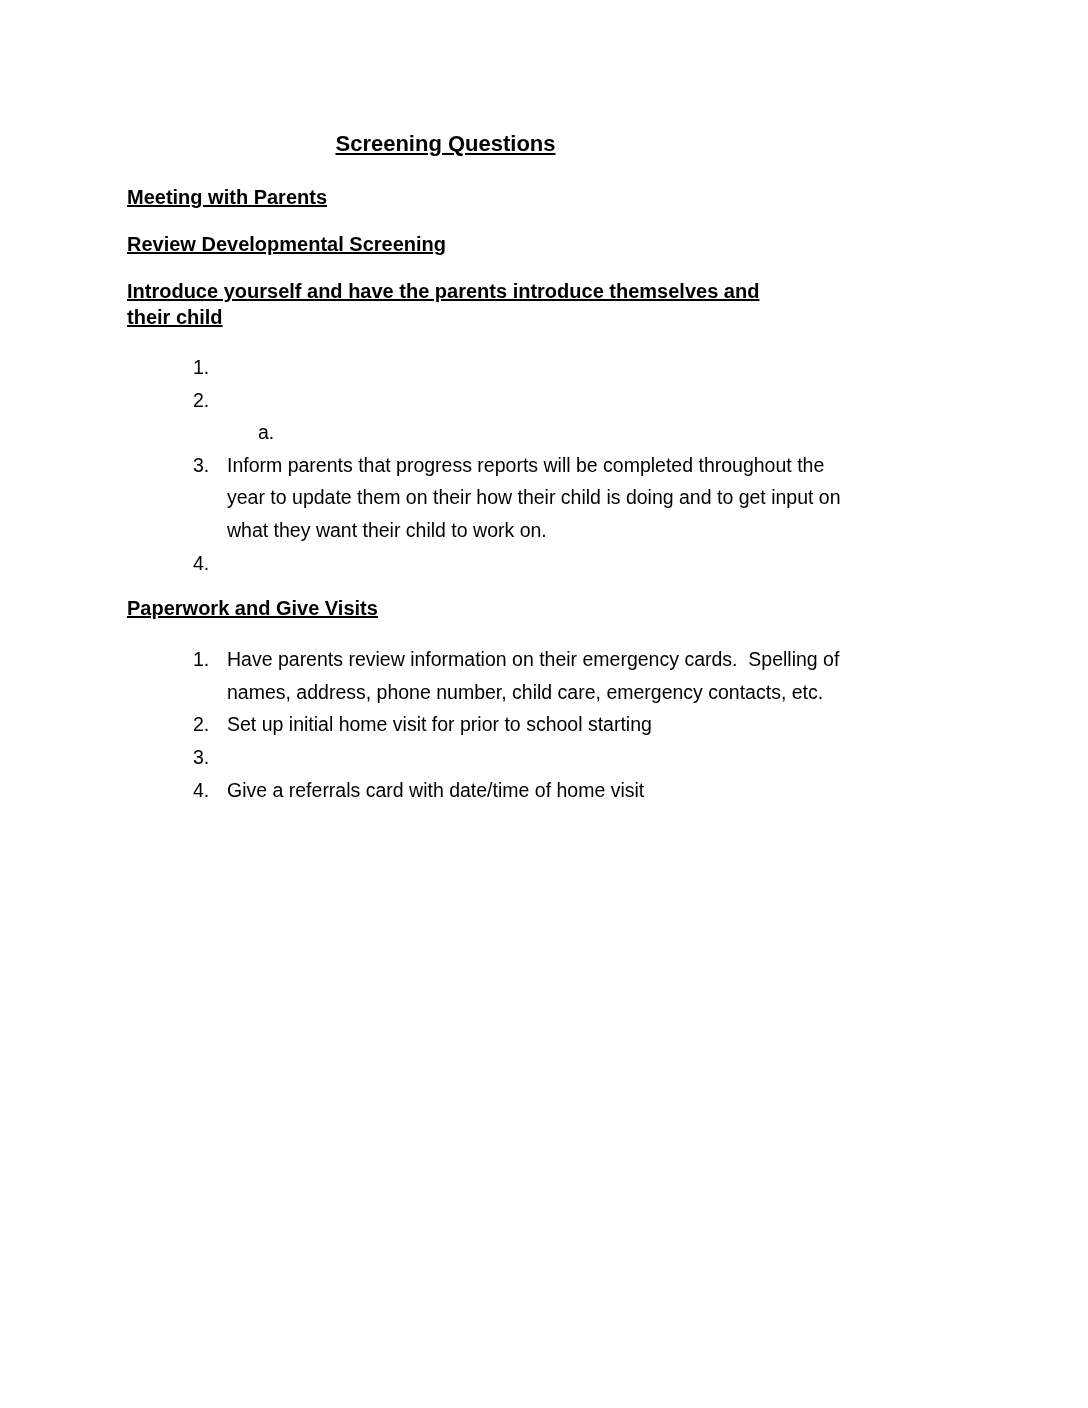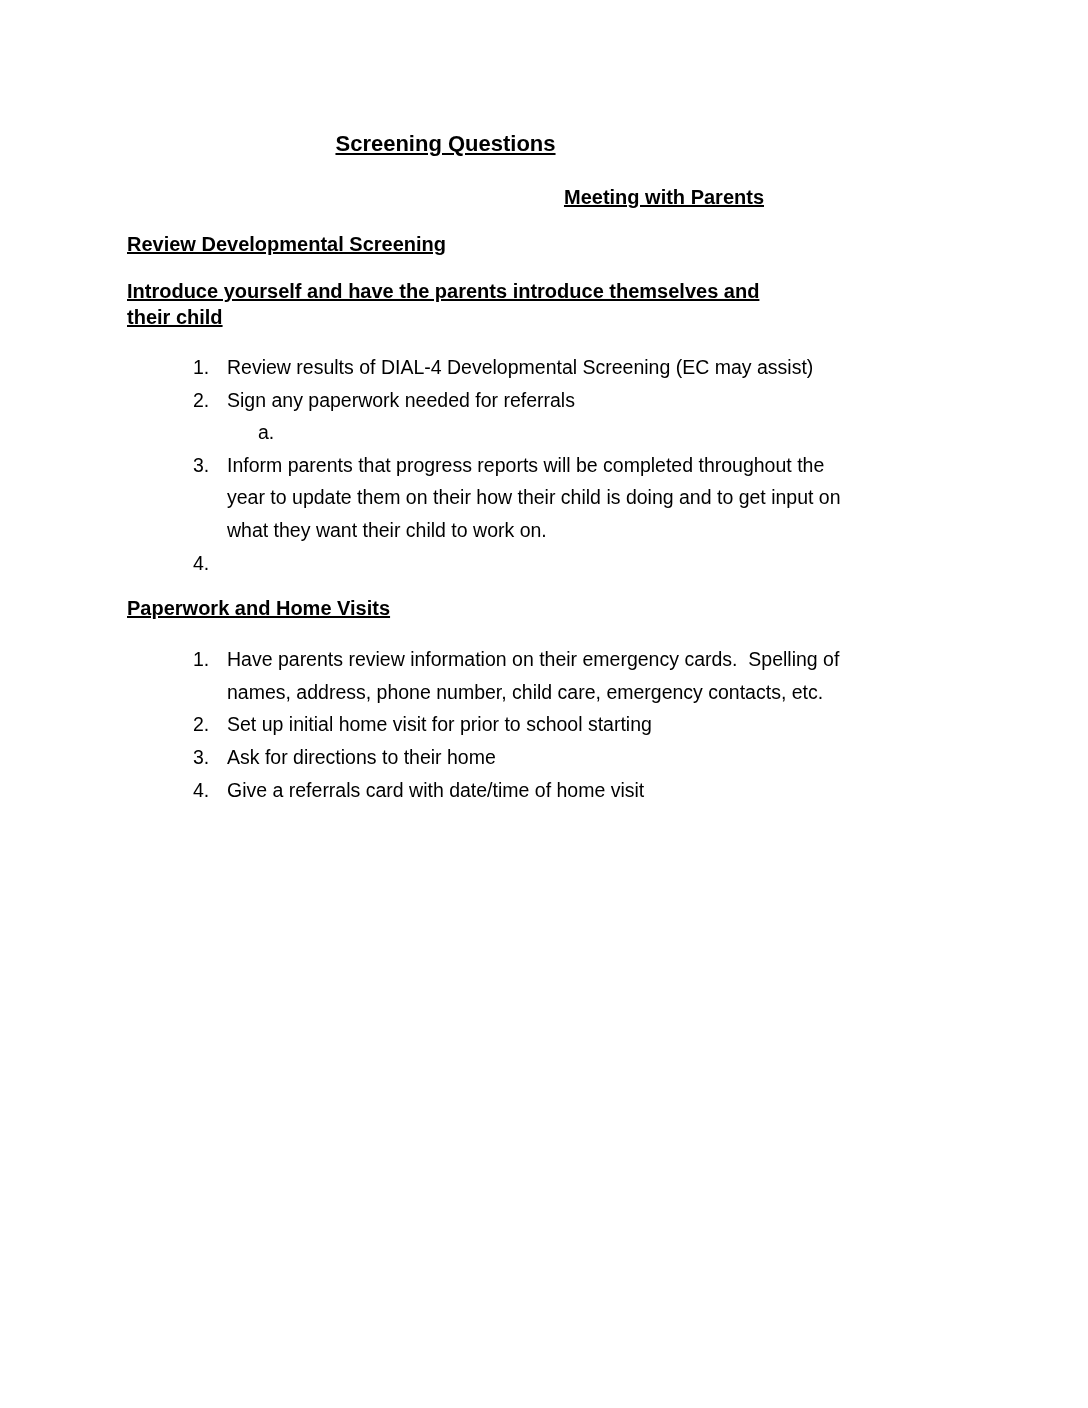--- a/index.html
+++ b/index.html
@@ -22,21 +22,21 @@
   .doc-title {
     font-size: 22px;
     font-weight: bold;
     text-align: center;
     line-height: 28px;
     margin: 0 0 26px 0;
   }
   .doc-subtitle {
     font-size: 20px;
     font-weight: bold;
-    text-align: right;
+    text-align: left;
     line-height: 26px;
     margin: 0 0 21px 0;
   }
   .heading {
     font-size: 20px;
     font-weight: bold;
     line-height: 26px;
     margin: 0 0 21px 0;
   }
   .list {
@@ -64,55 +64,52 @@
 
   <h2 class="doc-subtitle u">Meeting with Parents</h2>
 
   <p class="heading u">Review Developmental Screening</p>
 
   <p class="heading u">Introduce yourself and have the parents introduce themselves and their child</p>
 
   <div class="list">
     <div class="item">
       <span class="num">1.</span>
-      <span class="txt">Review results of DIAL-4 Developmental Screening (EC may assist)</span>
     </div>
     <div class="item">
       <span class="num">2.</span>
-      <span class="txt">Sign any paperwork needed for referrals</span>
     </div>
     <div class="item sub">
       <span class="num">a.</span>
     </div>
     <div class="item">
       <span class="num">3.</span>
       <span class="txt">Inform parents that progress reports will be completed throughout the
 year to update them on their how their child is doing and to get input on
 what they want their child to work on.</span>
     </div>
     <div class="item">
       <span class="num">4.</span>
     </div>
   </div>
 
-  <p class="heading u" style="margin-bottom:22px;">Paperwork and Home Visits</p>
+  <p class="heading u" style="margin-bottom:22px;">Paperwork and Give Visits</p>
 
   <div class="list">
     <div class="item">
       <span class="num">1.</span>
       <span class="txt">Have parents review information on their emergency cards.  Spelling of
 names, address, phone number, child care, emergency contacts, etc.</span>
     </div>
     <div class="item">
       <span class="num">2.</span>
       <span class="txt">Set up initial home visit for prior to school starting</span>
     </div>
     <div class="item">
       <span class="num">3.</span>
-      <span class="txt">Ask for directions to their home</span>
     </div>
     <div class="item">
       <span class="num">4.</span>
       <span class="txt">Give a referrals card with date/time of home visit</span>
     </div>
   </div>
 
 </div>
 
 </body></html>

